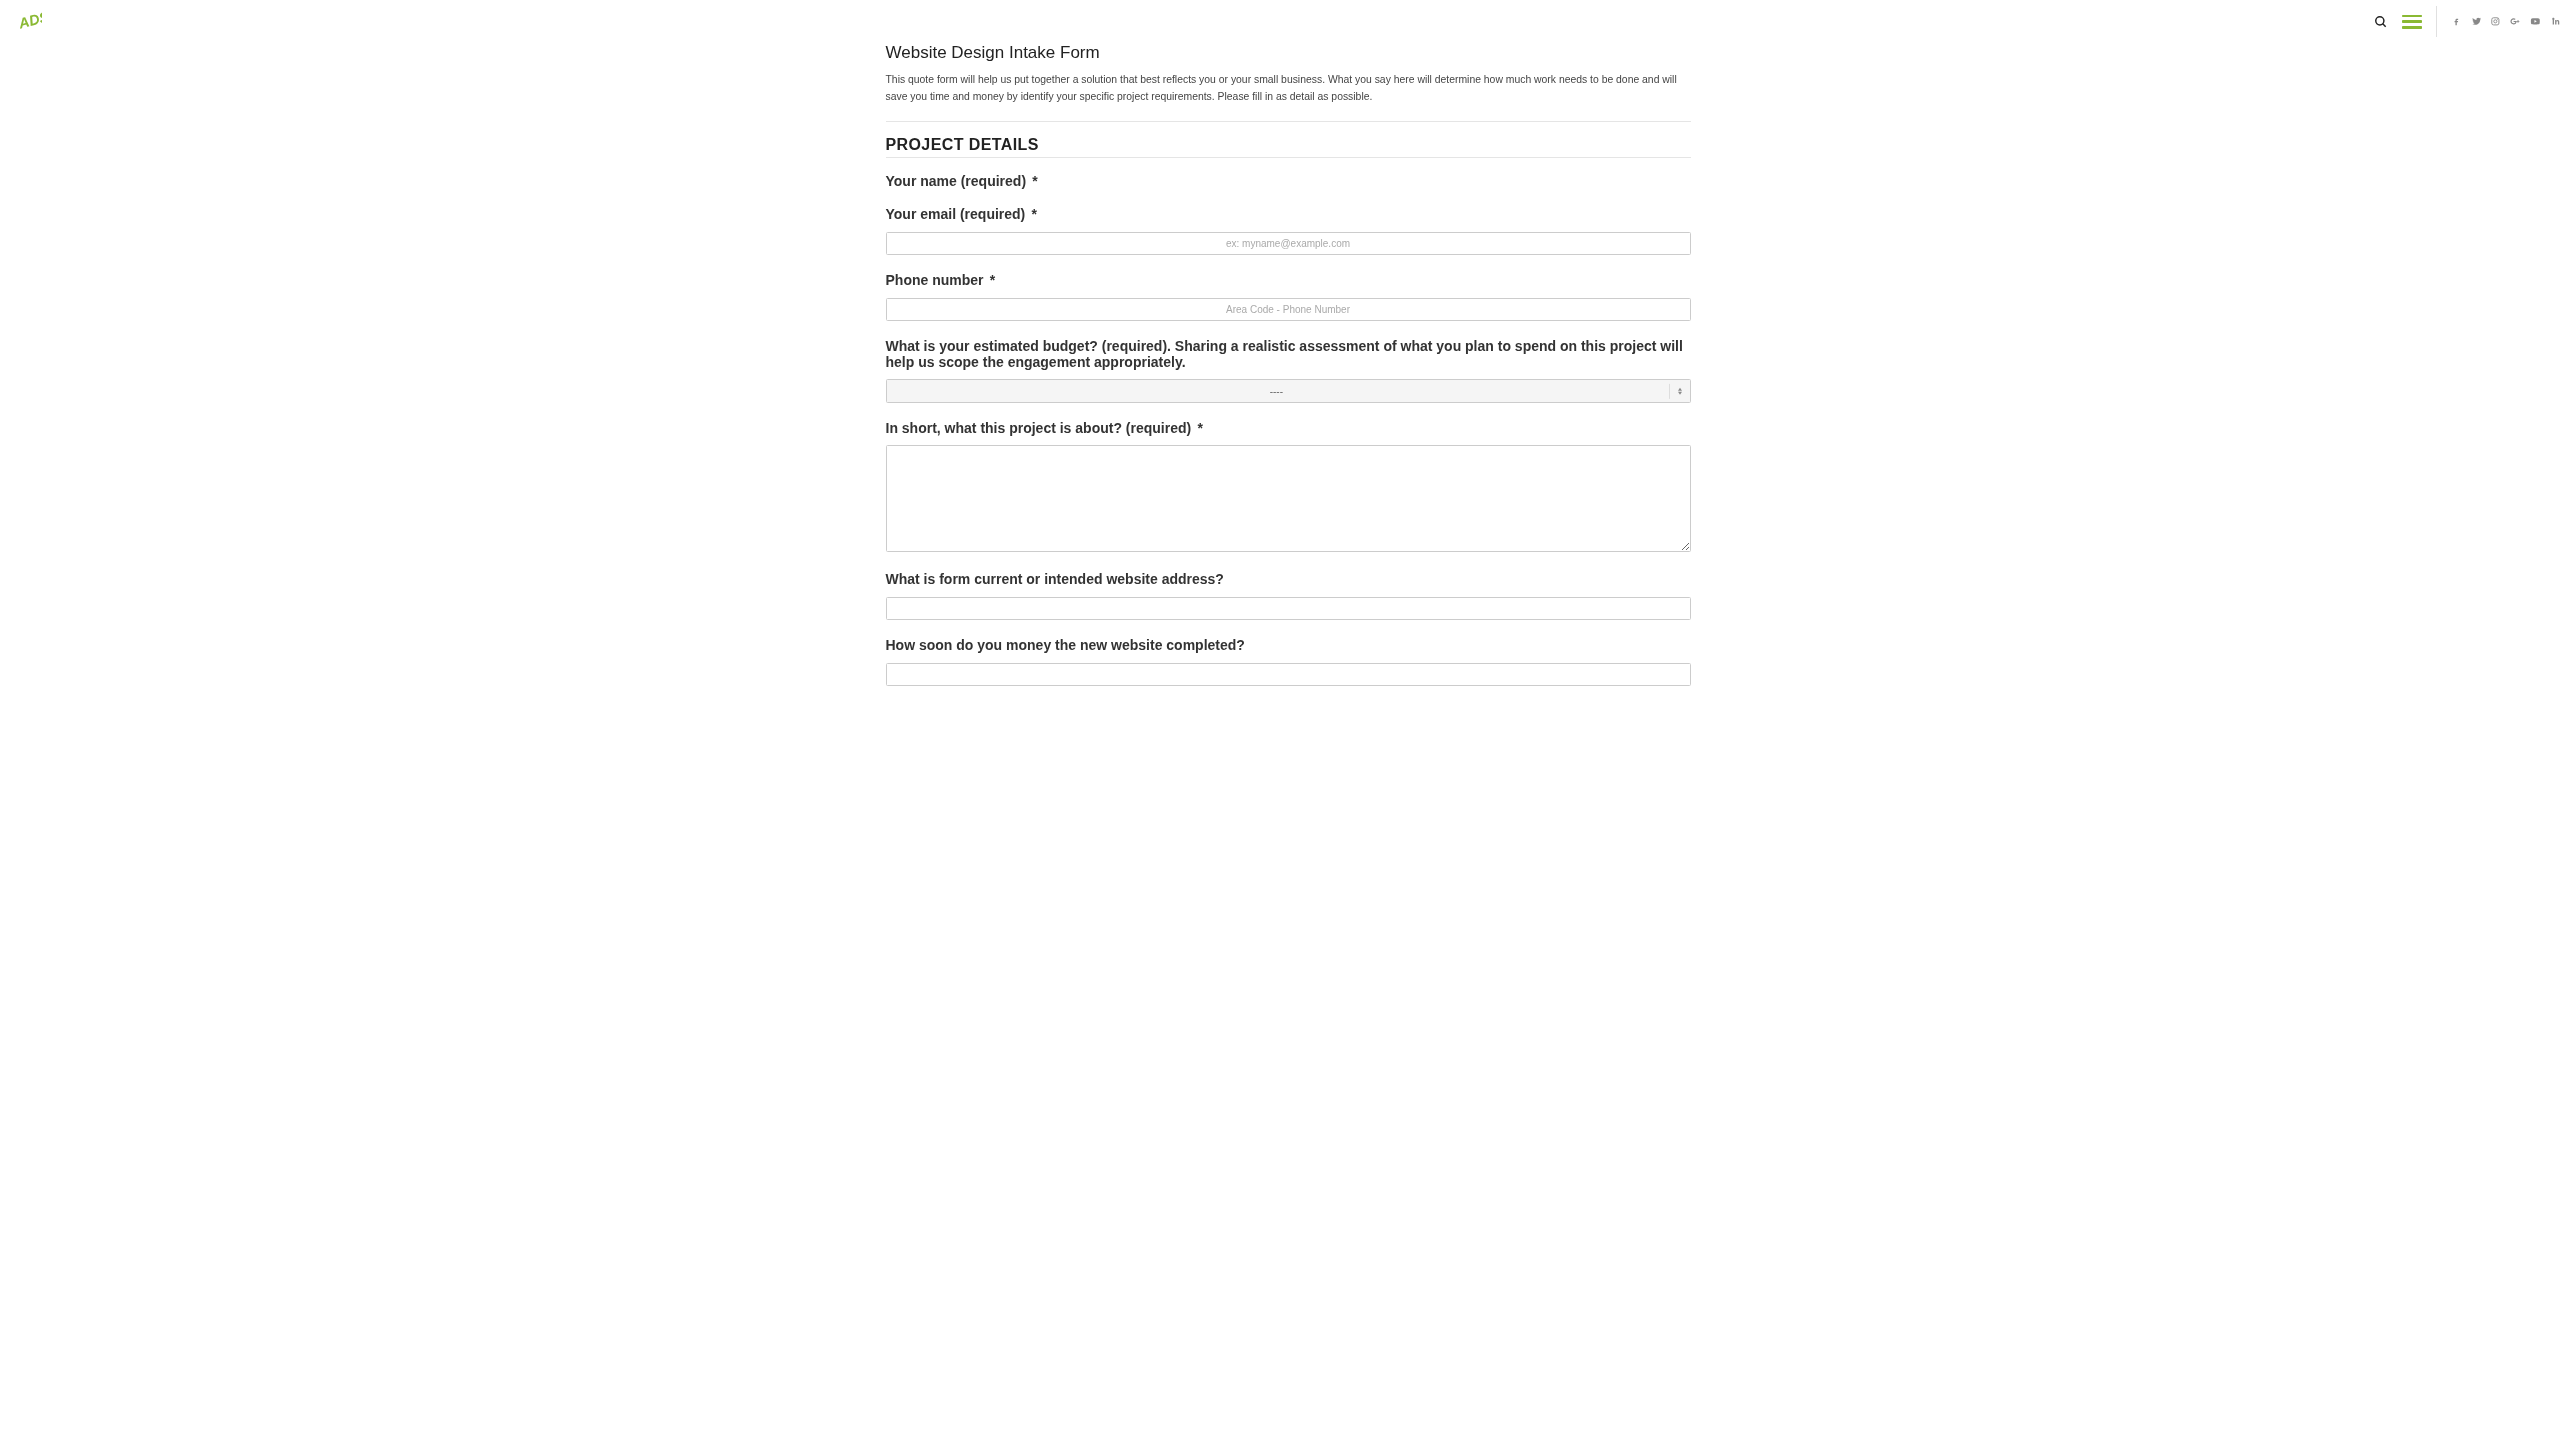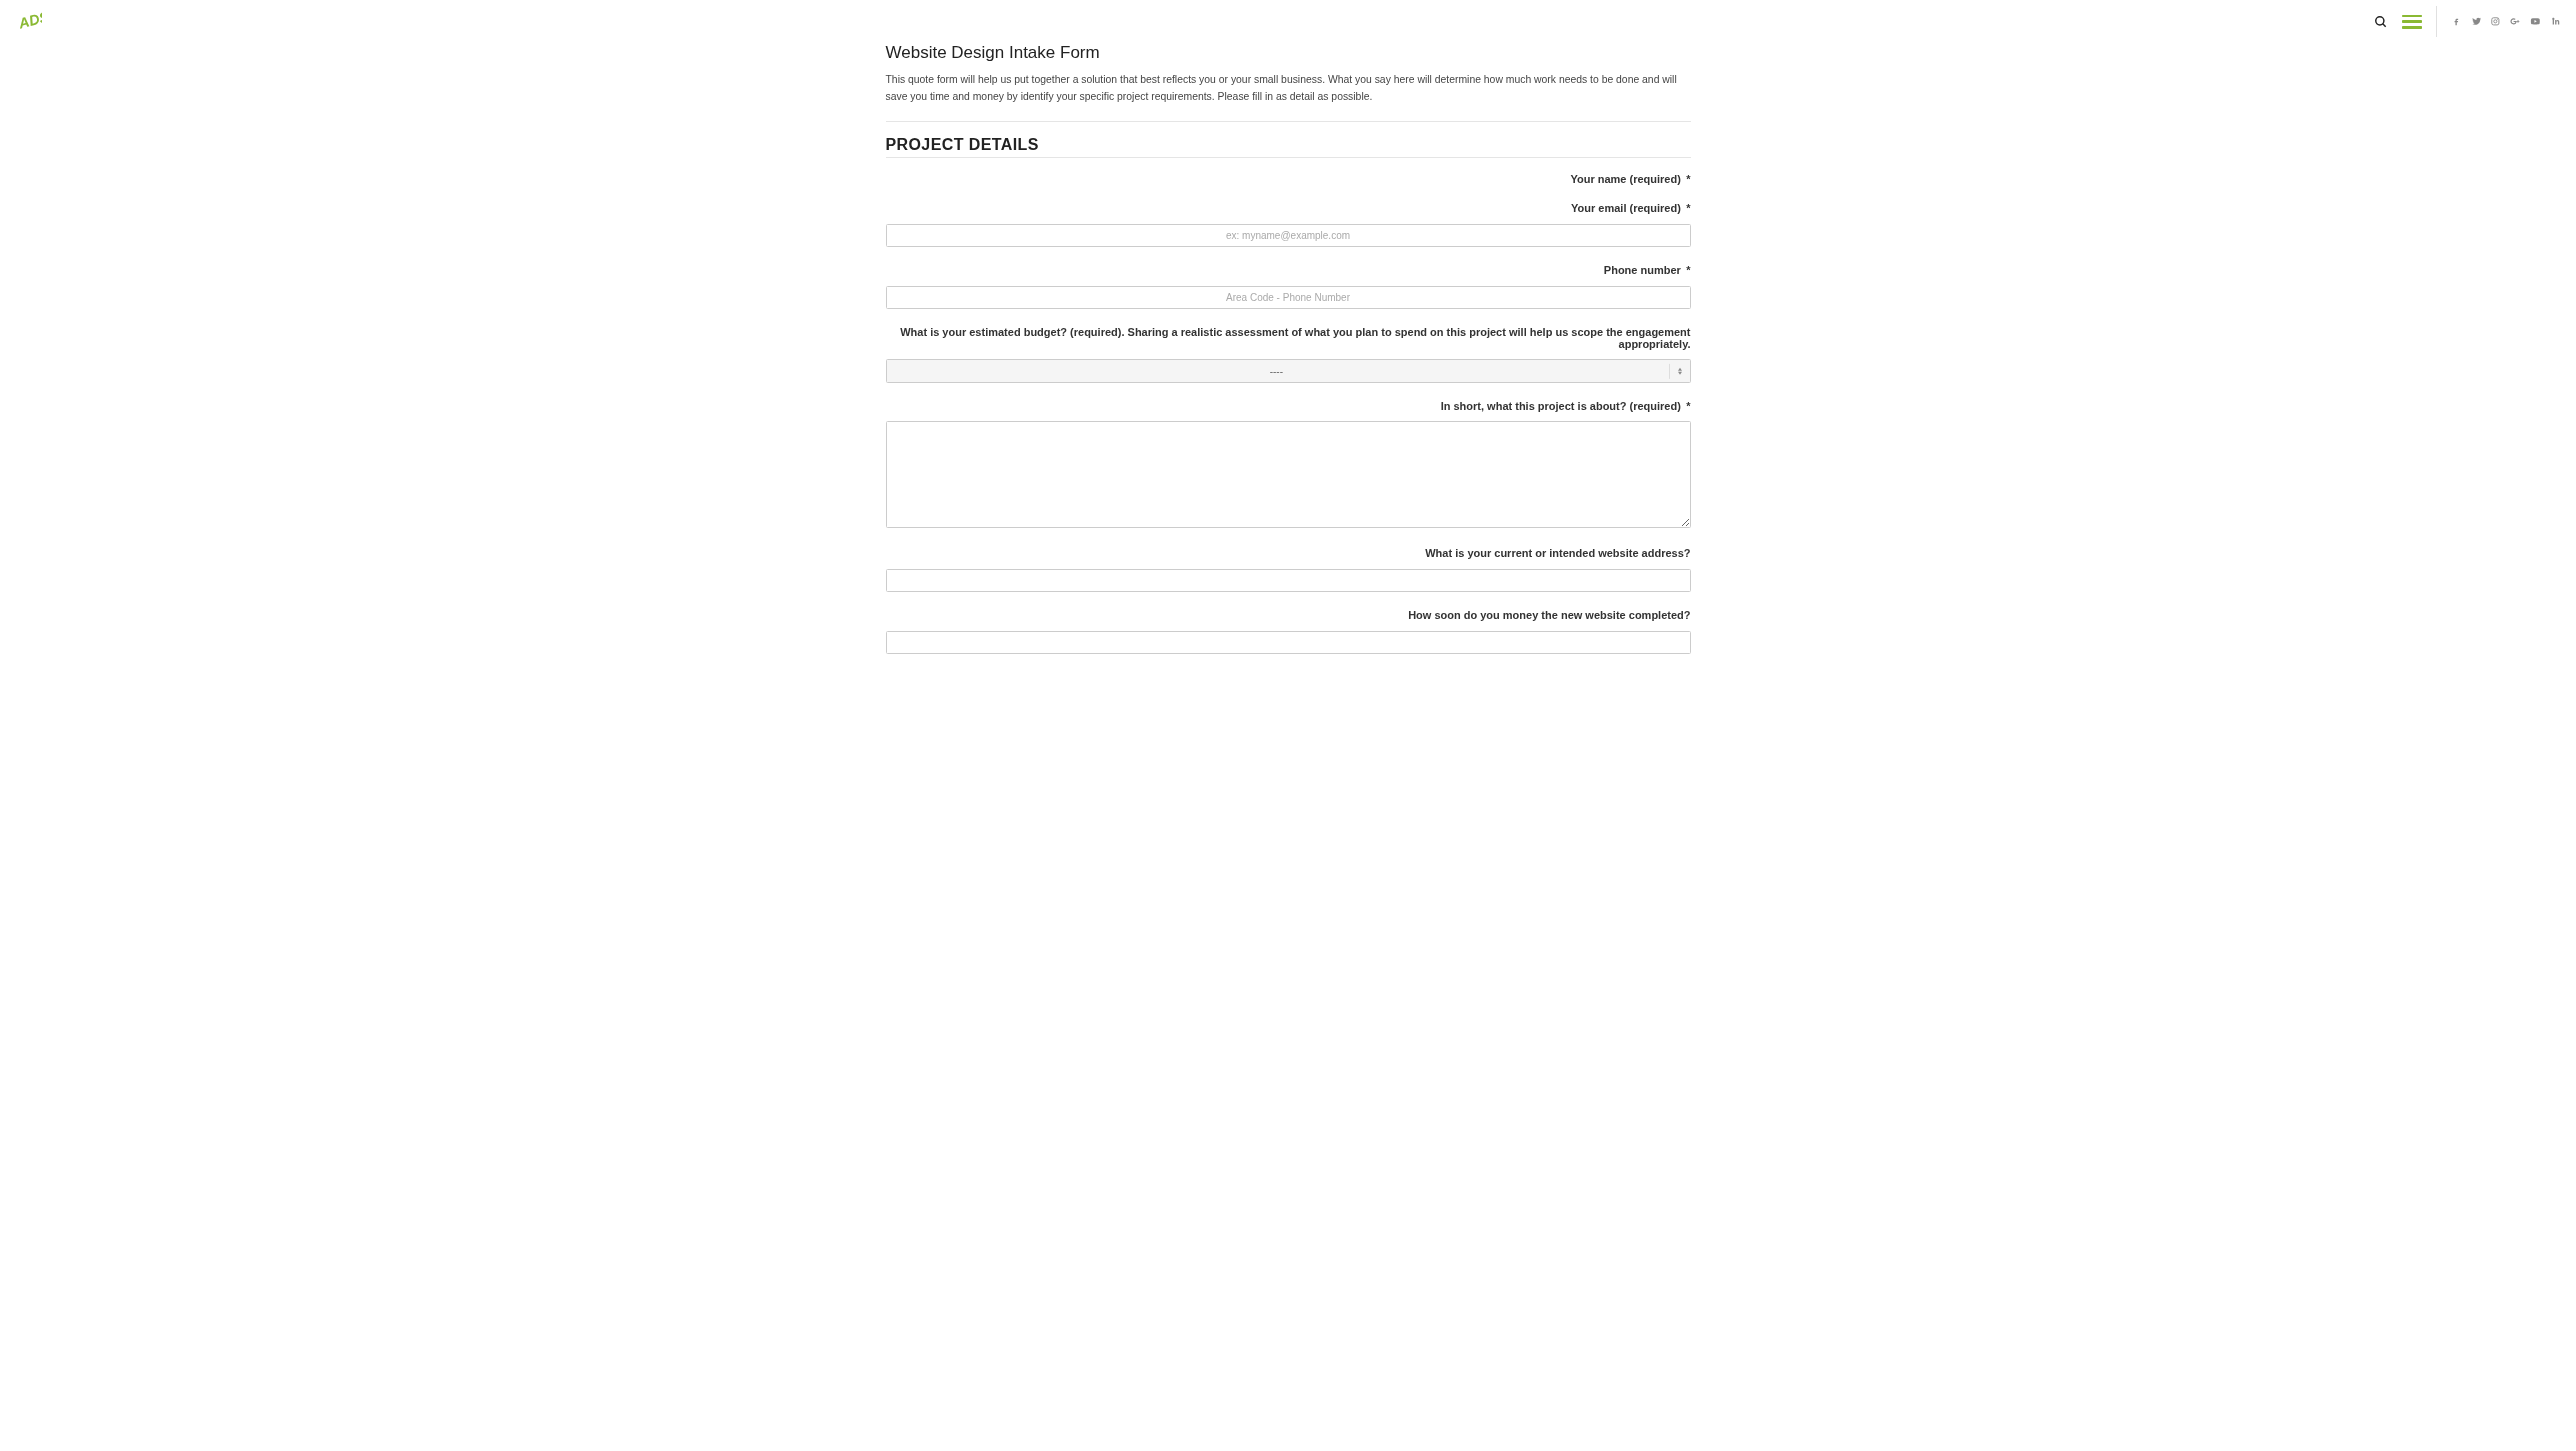--- a/index.html
+++ b/index.html
@@ -111,25 +111,24 @@
     .heading-underline {
       border: none;
       border-top: 0.8px solid #e5e5e5;
       margin-bottom: 15.3px;
     }
     .form-group {
       margin-bottom: 17px;
     }
     .form-label {
       display: block;
-      font-size: 11px;
+      font-size: 14px;
       font-weight: 600;
       color: #333;
       margin-bottom: 9.2px;
-      text-align: right;
     }
     .required {
       color: #333;
       margin-left: 2.3px;
     }
     .form-row {
       display: flex;
       gap: 19px;
     }
     .form-col {
@@ -309,21 +308,21 @@
 
   <div class="form-group">
     <label class="form-label">
       <span>In short, what this project is about? (required)</span>
       <span class="required">*</span>
     </label>
     <textarea class="form-textarea" style=""></textarea>
   </div>
 
   <div class="form-group">
-    <label class="form-label">What is your current or intended website address?</label>
+    <label class="form-label">What is form current or intended website address?</label>
     <input type="text" class="form-input" style="">
   </div>
 
   <div class="form-group">
     <label class="form-label">How soon do you money the new website completed?</label>
     <input type="text" class="form-input" style="">
   </div>
 </div>
 
 

